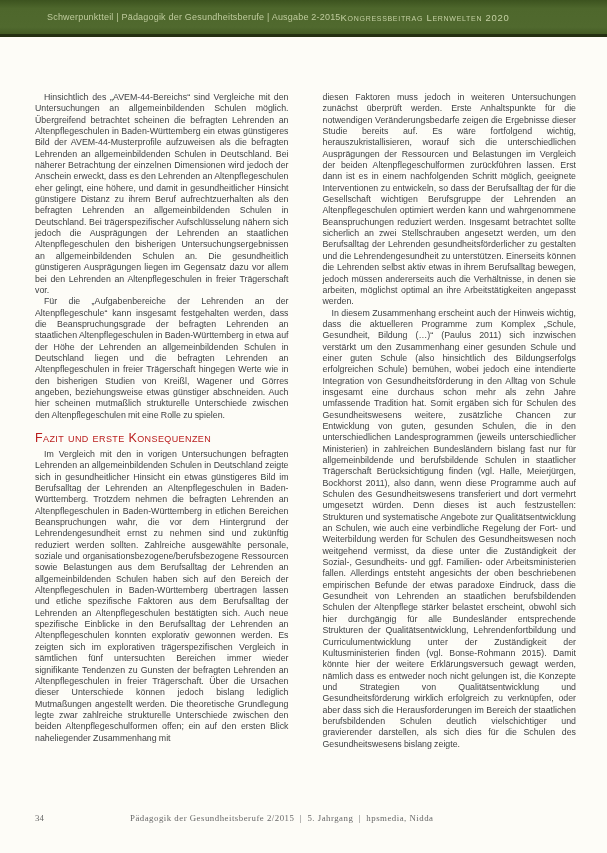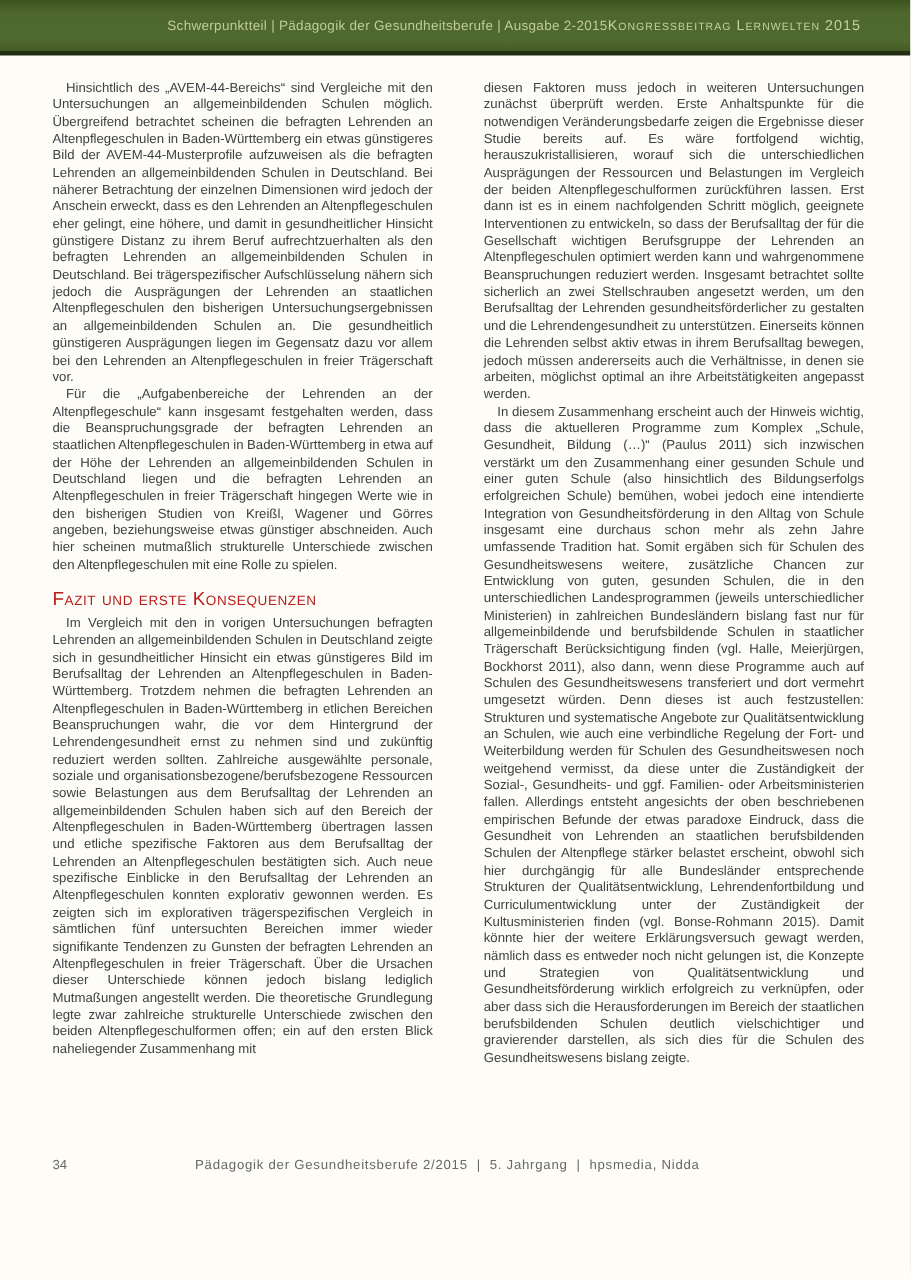--- a/index.html
+++ b/index.html
@@ -9,34 +9,35 @@
     background: #fdfcf7;
     font-family: "Liberation Sans", sans-serif;
     overflow: hidden;
     box-sizing: border-box;
   }
   
   .header-bar {
     height: 37px;
     background: linear-gradient(#3c531f, #4e672c 25%, #50692e 80%, #435b24);
     border-bottom: 3px solid #242f12;
-    display: flex; align-items: center; justify-content: flex-end;
-    padding: 0 33px 0 23px; box-sizing: border-box;
+    display: flex; align-items: center; justify-content: flex-start;
+    padding: 0 33px 0 47px; box-sizing: border-box;
   }
   .header-left {
     color: #bfcb9d; font-size: 9px; letter-spacing: 0.2px;
   }
   .header-right {
     color: #c4d0a3; font-size: 9.5px; font-variant: small-caps; letter-spacing: 0.7px;
   }
   
   .columns {
     display: flex; gap: 34px;
     padding: 16px 31px 0 35px;
     box-sizing: border-box;
+    margin-top: 39px;
   }
   .col { width: 259px; }
   .col p {
     margin: 0;
     font-size: 8.8px; line-height: 11.35px;
     text-align: justify;
     color: #3f4144;
     text-indent: 9px;
     hyphens: auto; -webkit-hyphens: auto;
     word-spacing: -0.2px;
@@ -44,35 +45,35 @@
   .col p.continued { text-indent: 0; }
   .section-heading {
     margin: 10px 0 4px 0;
     font-size: 12.5px; font-weight: normal;
     font-variant: small-caps;
     color: #b91c1c;
     letter-spacing: 0.4px;
   }
   
   .footer {
-    position: absolute; left: 35px; right: 31px; top: 771px;
+    position: absolute; left: 35px; right: 31px; top: 813px;
     display: flex; align-items: baseline;
-    font-size: 8.8px; color: #686868;
+    font-size: 8.8px; color: #686868; font-family: Liberation Serif, serif;
   }
   .footer .page-num { width: 95px; }
   .footer .journal { white-space: pre; letter-spacing: 0.5px; }
 </style>
 </head>
 <body>
 
 <div class="page">
 
   <div class="header-bar">
     <span class="header-left">Schwerpunktteil | Pädagogik der Gesundheitsberufe | Ausgabe 2-2015</span>
-    <span class="header-right">Kongressbeitrag Lernwelten 2015</span>
+    <span class="header-right">Kongressbeitrag Lernwelten 2020</span>
   </div>
 
   <div class="columns">
 
     <div class="col">
       <p>Hinsichtlich des „AVEM-44-Bereichs“ sind Vergleiche mit den Untersuchungen an allgemeinbildenden Schulen möglich. Übergreifend betrachtet scheinen die befragten Lehrenden an Altenpflegeschulen in Baden-Württemberg ein etwas günstigeres Bild der AVEM-44-Musterprofile aufzuweisen als die befragten Lehrenden an allgemeinbildenden Schulen in Deutschland. Bei näherer Betrachtung der einzelnen Dimensionen wird jedoch der Anschein erweckt, dass es den Lehrenden an Altenpflegeschulen eher gelingt, eine höhere, und damit in gesundheitlicher Hinsicht günstigere Distanz zu ihrem Beruf aufrechtzuerhalten als den befragten Lehrenden an allgemeinbildenden Schulen in Deutschland. Bei trägerspezifischer Aufschlüsselung nähern sich jedoch die Ausprägungen der Lehrenden an staatlichen Altenpflegeschulen den bisherigen Untersuchungsergebnissen an allgemeinbildenden Schulen an. Die gesundheitlich günstigeren Ausprägungen liegen im Gegensatz dazu vor allem bei den Lehrenden an Altenpflegeschulen in freier Trägerschaft vor.</p>
       <p>Für die „Aufgabenbereiche der Lehrenden an der Altenpflegeschule“ kann insgesamt festgehalten werden, dass die Beanspruchungsgrade der befragten Lehrenden an staatlichen Altenpflegeschulen in Baden-Württemberg in etwa auf der Höhe der Lehrenden an allgemeinbildenden Schulen in Deutschland liegen und die befragten Lehrenden an Altenpflegeschulen in freier Trägerschaft hingegen Werte wie in den bisherigen Studien von Kreißl, Wagener und Görres angeben, beziehungsweise etwas günstiger abschneiden. Auch hier scheinen mutmaßlich strukturelle Unterschiede zwischen den Altenpflegeschulen mit eine Rolle zu spielen.</p>
       <h2 class="section-heading">Fazit und erste Konsequenzen</h2>
       <p>Im Vergleich mit den in vorigen Untersuchungen befragten Lehrenden an allgemeinbildenden Schulen in Deutschland zeigte sich in gesundheitlicher Hinsicht ein etwas günstigeres Bild im Berufsalltag der Lehrenden an Altenpflegeschulen in Baden-Württemberg. Trotzdem nehmen die befragten Lehrenden an Altenpflegeschulen in Baden-Württemberg in etlichen Bereichen Beanspruchungen wahr, die vor dem Hintergrund der Lehrendengesundheit ernst zu nehmen sind und zukünftig reduziert werden sollten. Zahlreiche ausgewählte personale, soziale und organisationsbezogene/berufsbezogene Ressourcen sowie Belastungen aus dem Berufsalltag der Lehrenden an allgemeinbildenden Schulen haben sich auf den Bereich der Altenpflegeschulen in Baden-Württemberg übertragen lassen und etliche spezifische Faktoren aus dem Berufsalltag der Lehrenden an Altenpflegeschulen bestätigten sich. Auch neue spezifische Einblicke in den Berufsalltag der Lehrenden an Altenpflegeschulen konnten explorativ gewonnen werden. Es zeigten sich im explorativen trägerspezifischen Vergleich in sämtlichen fünf untersuchten Bereichen immer wieder signifikante Tendenzen zu Gunsten der befragten Lehrenden an Altenpflegeschulen in freier Trägerschaft. Über die Ursachen dieser Unterschiede können jedoch bislang lediglich Mutmaßungen angestellt werden. Die theoretische Grundlegung legte zwar zahlreiche strukturelle Unterschiede zwischen den beiden Altenpflegeschulformen offen; ein auf den ersten Blick naheliegender Zusammenhang mit</p>
     </div>

